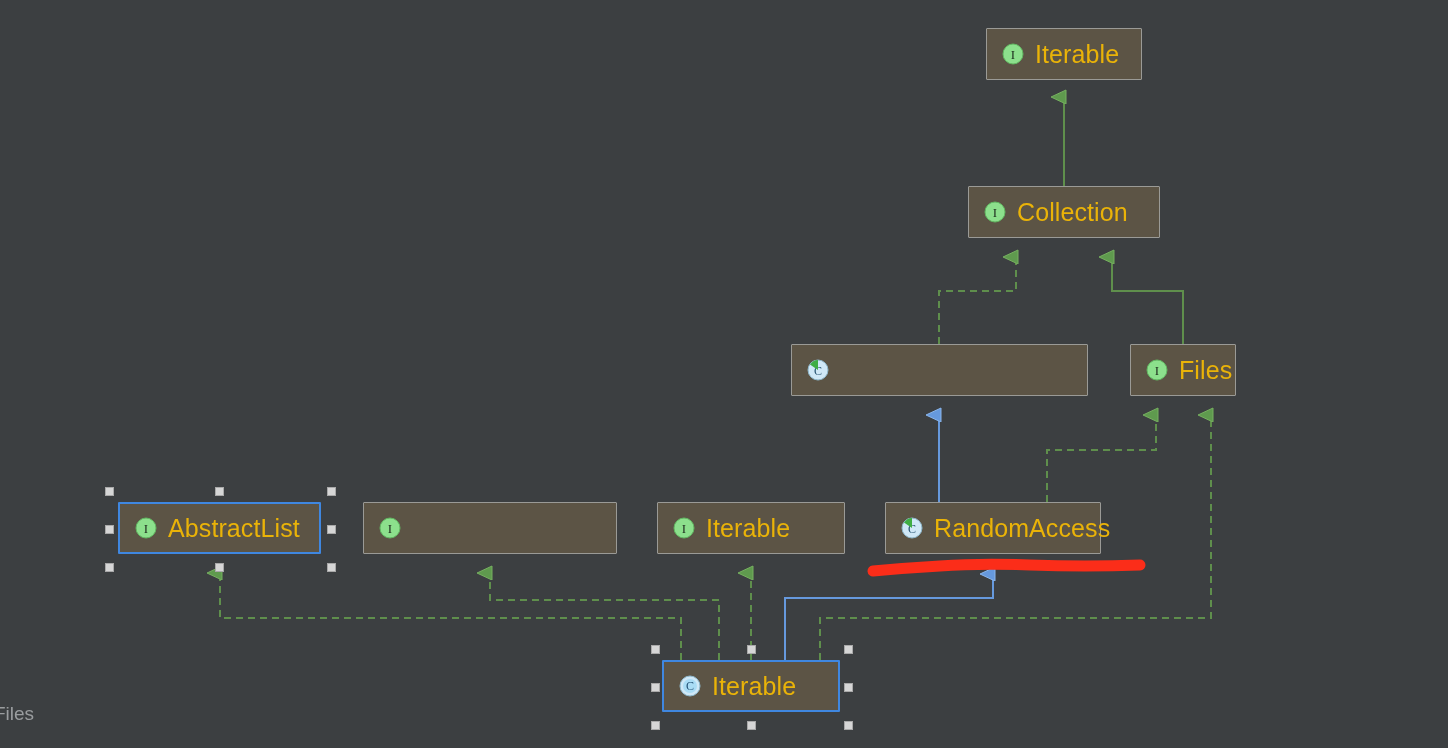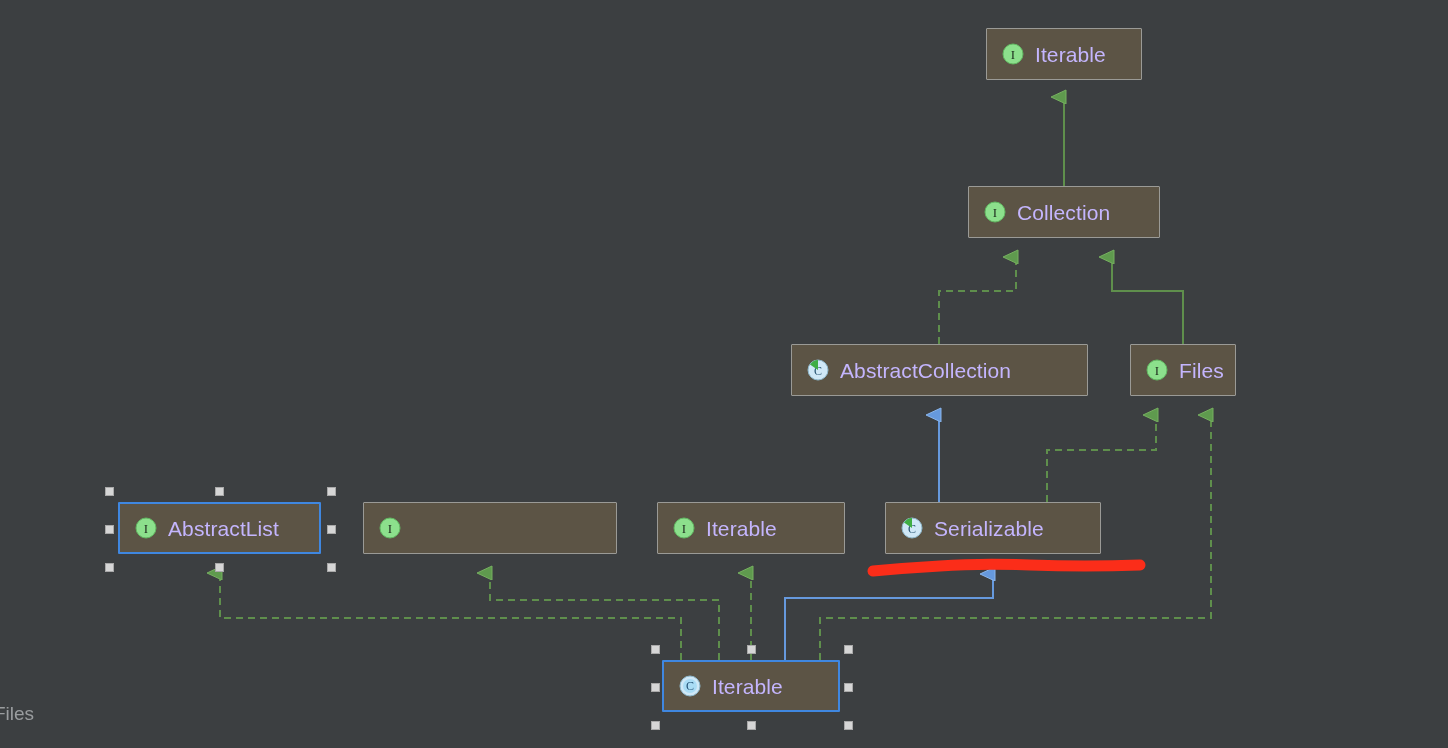--- a/index.html
+++ b/index.html
@@ -33,22 +33,22 @@
     border: 1px solid #9a9a96;
     border-radius: 1px;
     height: 52px;
     box-shadow: 0 0 0 0 rgba(0,0,0,0);
   }
   .node.selected {
     border: 2px solid #3f87e0;
     background: #5c5445;
   }
   .node-label {
-    color: #c4b5fd;
-    font-size: 21px;
+    color: #eab308;
+    font-size: 25px;
     line-height: 1;
     white-space: nowrap;
     letter-spacing: 0.1px;
   }
   .icon {
     width: 24px;
     height: 24px;
     flex: 0 0 24px;
     position: relative;
   }
@@ -152,21 +152,20 @@
   </div>
 
   <div class="node" style="left:791px; top:344px; width:297px;">
     <span class="icon">
       <svg viewBox="0 0 24 24" width="24" height="24">
         <circle cx="12" cy="12" r="10" fill="#cfe8f7" stroke="#8fb8cc" stroke-width="1"></circle>
         <text x="12" y="17" font-size="12" font-family="Liberation Serif, serif" text-anchor="middle" fill="#24506e">C</text>
         <path d="M12,2 A10,10 0 0,0 4.0,6.6 L12,12 Z" fill="#3fae45"></path>
       </svg>
     </span>
-    <span class="node-label">AbstractCollection</span>
   </div>
 
   <div class="node" style="left:1130px; top:344px; width:106px;">
     <span class="icon">
       <svg viewBox="0 0 24 24" width="24" height="24">
         <circle cx="12" cy="12" r="10" fill="#8ce08c" stroke="#62b862" stroke-width="1"></circle>
         <text x="12" y="17" font-size="13" font-family="Liberation Serif, serif" text-anchor="middle" fill="#1d2b1d">I</text>
       </svg>
     </span>
     <span class="node-label">Files</span>
@@ -211,21 +210,21 @@
   </div>
 
   <div class="node" style="left:885px; top:502px; width:216px;">
     <span class="icon">
       <svg viewBox="0 0 24 24" width="24" height="24">
         <circle cx="12" cy="12" r="10" fill="#cfe8f7" stroke="#8fb8cc" stroke-width="1"></circle>
         <text x="12" y="17" font-size="12" font-family="Liberation Serif, serif" text-anchor="middle" fill="#24506e">C</text>
         <path d="M12,2 A10,10 0 0,0 4.0,6.6 L12,12 Z" fill="#3fae45"></path>
       </svg>
     </span>
-    <span class="node-label">Serializable</span>
+    <span class="node-label">RandomAccess</span>
   </div>
 
   <div class="handle" style="left:651px; top:645px;"></div>
   <div class="handle" style="left:747px; top:645px;"></div>
   <div class="handle" style="left:844px; top:645px;"></div>
   <div class="handle" style="left:651px; top:683px;"></div>
   <div class="handle" style="left:844px; top:683px;"></div>
   <div class="handle" style="left:651px; top:721px;"></div>
   <div class="handle" style="left:747px; top:721px;"></div>
   <div class="handle" style="left:844px; top:721px;"></div>

